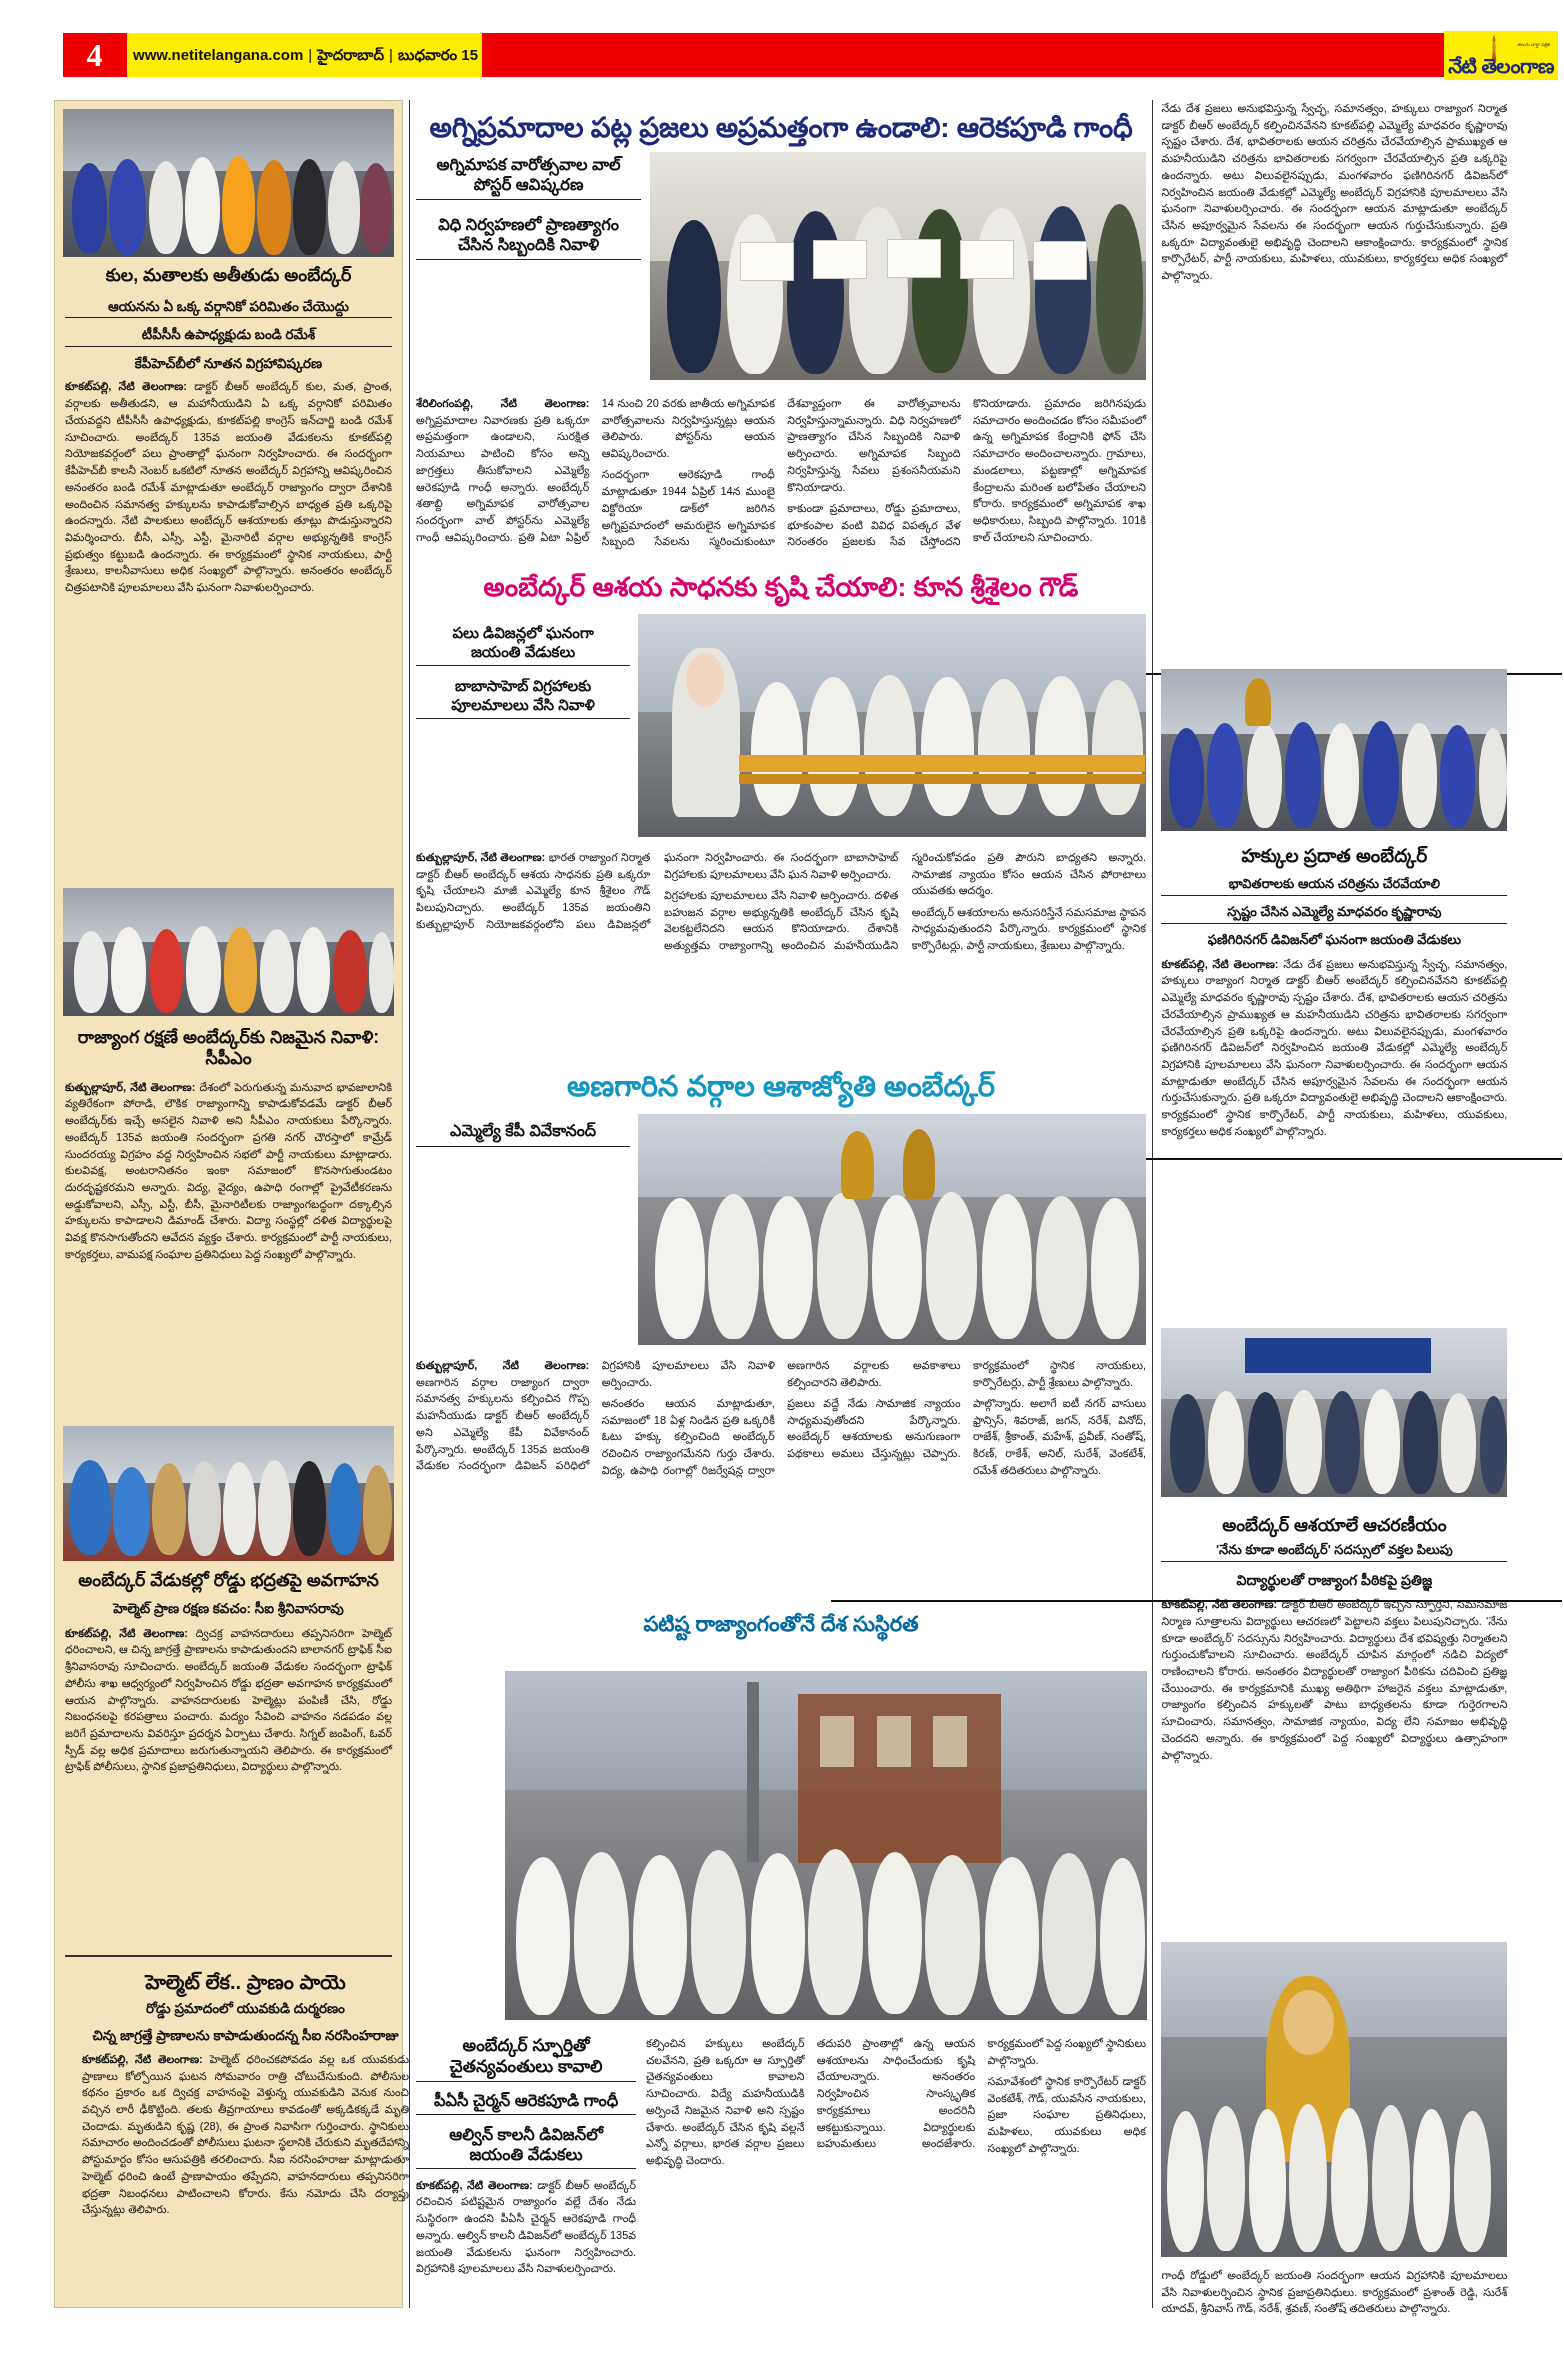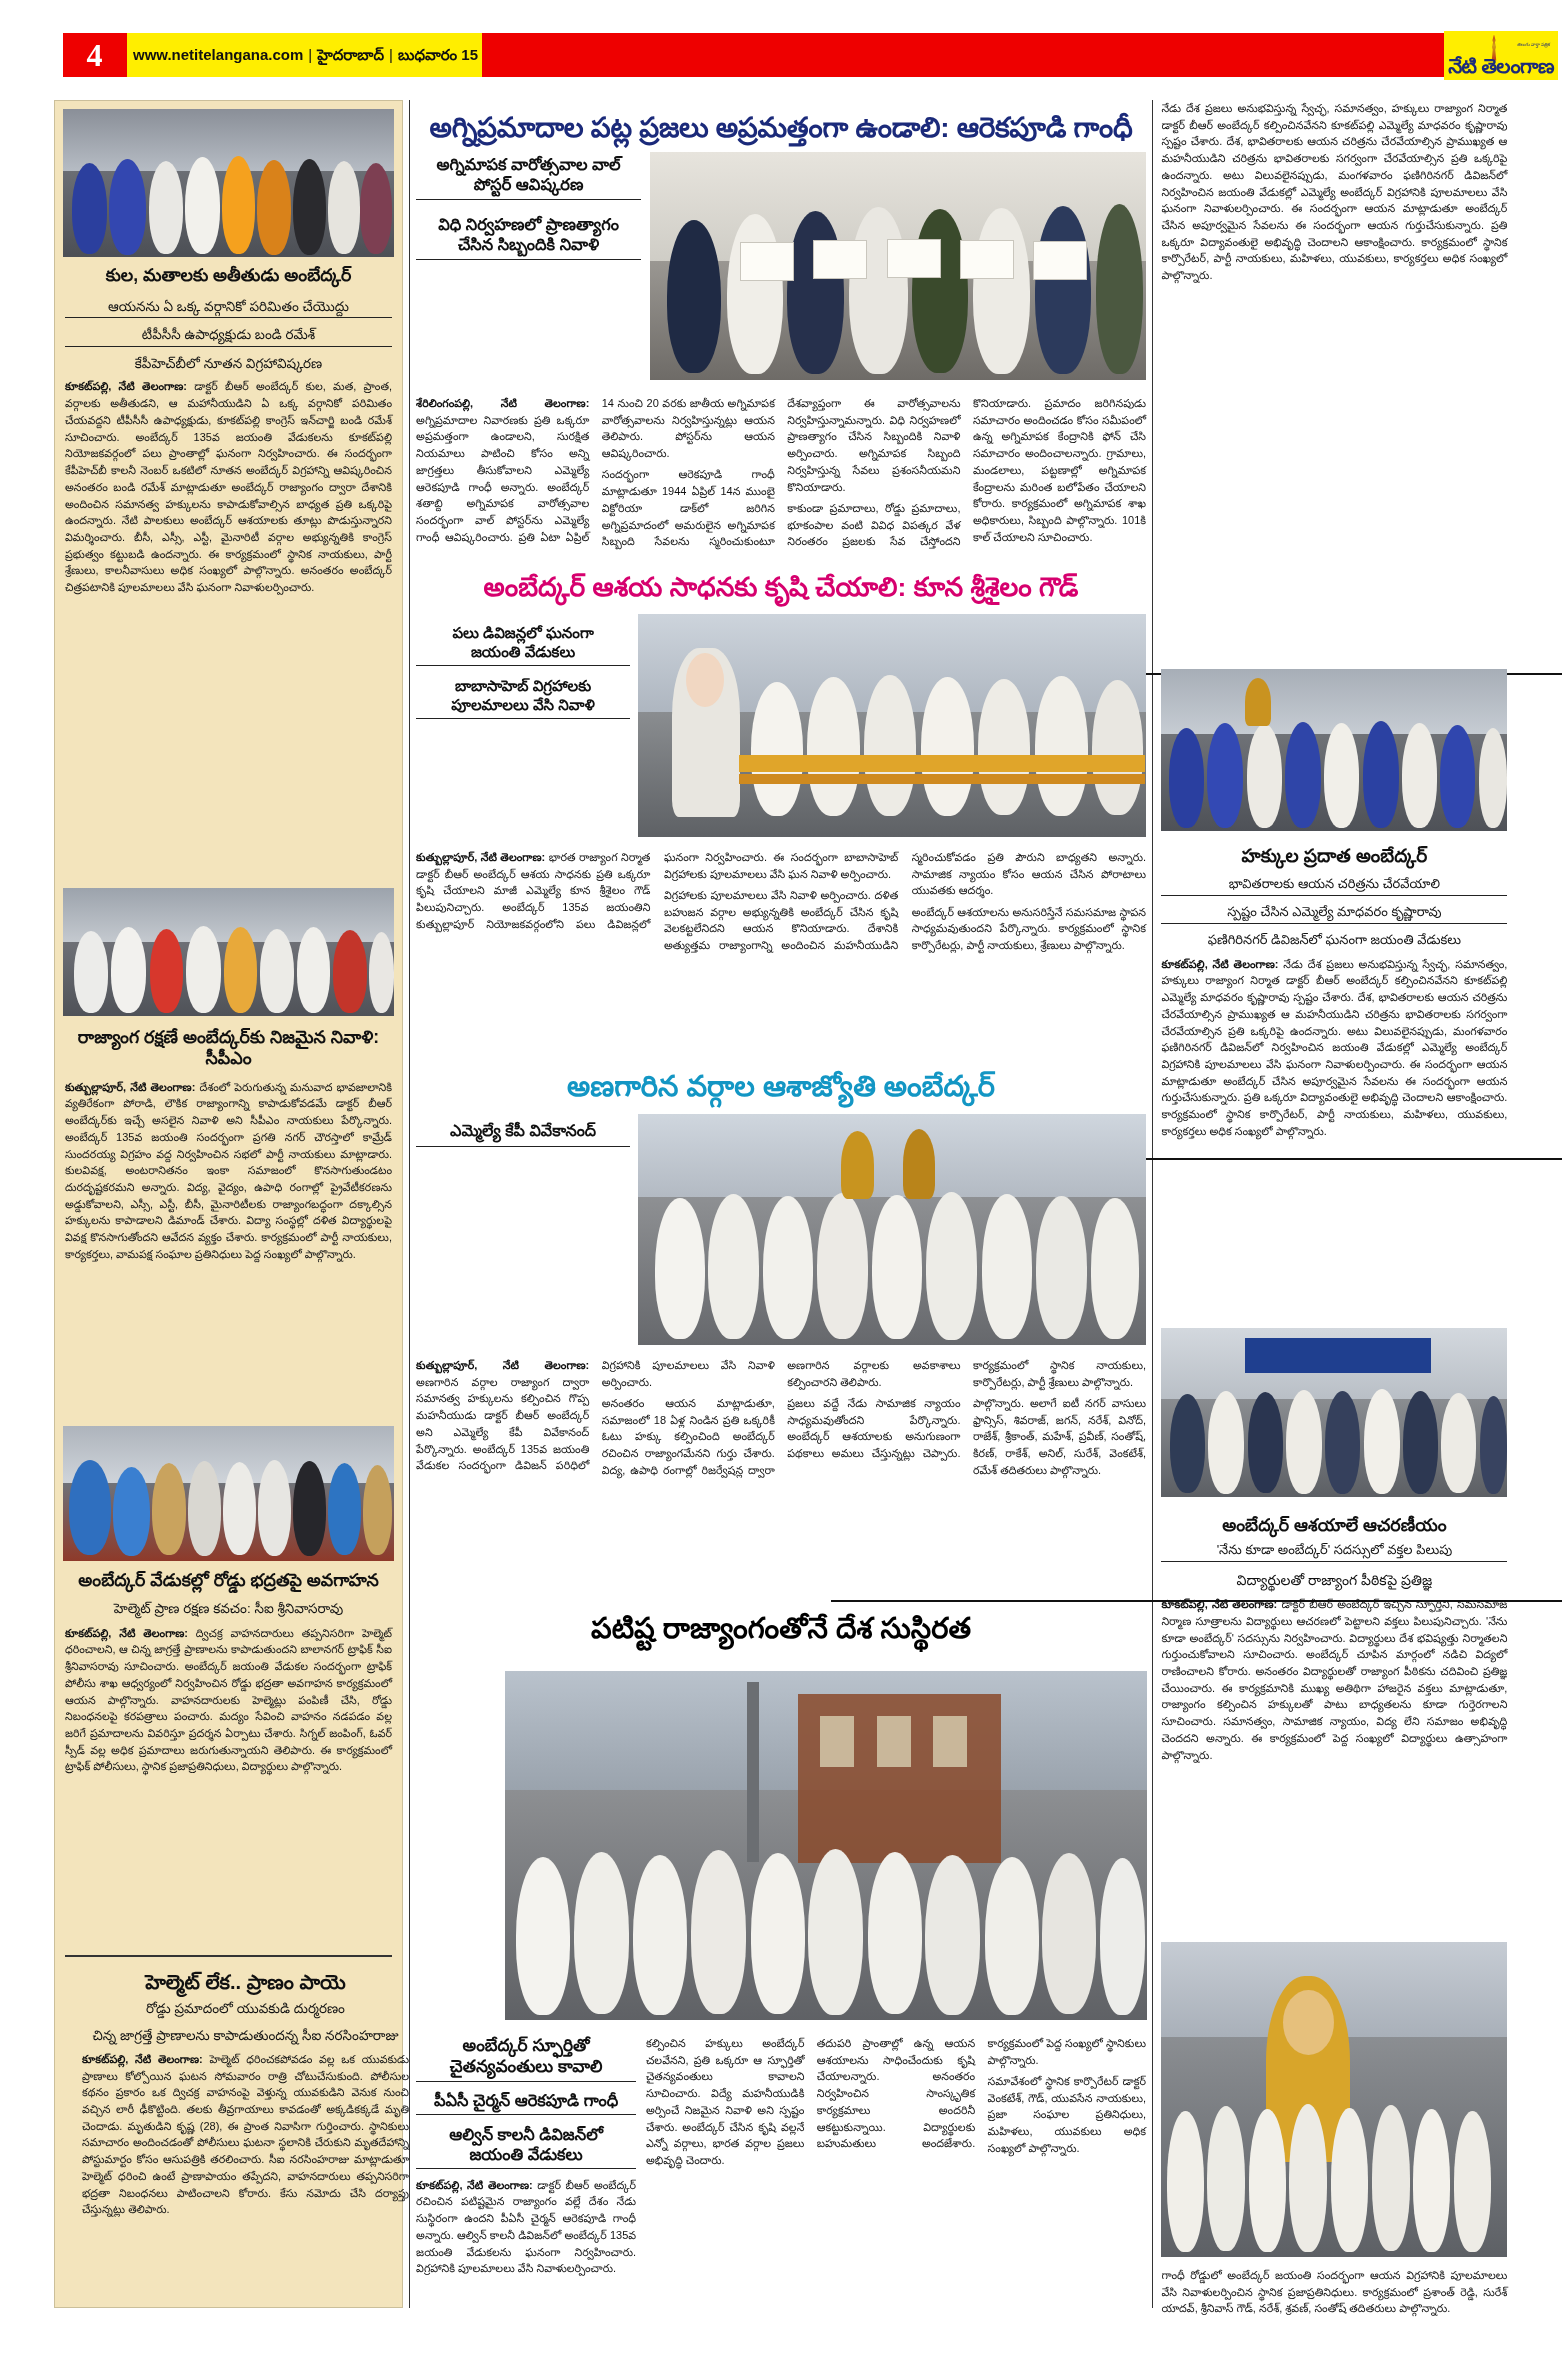--- a/index.html
+++ b/index.html
@@ -73,22 +73,22 @@
   .vrule.a{left:409px;top:100px;height:2208px;}
   .vrule.b{left:1152px;top:100px;height:2208px;}
 
   .hrule{position:absolute;background:#222;}
   .hl-main{
     font-size:28px;font-weight:bold;color:#1b2a7a;text-align:center;line-height:1.12;
     letter-spacing:-0.3px;
   }
   .hl-pink{font-size:26.5px;font-weight:bold;color:#d6006e;text-align:center;line-height:1.12;}
   .hl-cyan{font-size:29px;font-weight:bold;color:#1396c4;text-align:center;line-height:1.12;}
-  .hl-red{font-size:29px;font-weight:bold;color:#000000;text-align:center;line-height:1.12;}
-  .sub-m{font-size:13.5px;font-weight:normal;color:#111;text-align:center;line-height:1.3;}
+  .hl-red{font-size:21px;font-weight:bold;color:#0369a1;text-align:center;line-height:1.12;}
+  .sub-m{font-size:13.5px;font-weight:bold;color:#111;text-align:center;line-height:1.3;}
   .sub-m.u{border-bottom:0.8px solid #222;padding-bottom:2.3px;}
   .kicker{font-size:16.3px;font-weight:bold;color:#111;text-align:center;line-height:1.25;}
 
   .cap-hl{font-size:17.5px;font-weight:bold;color:#111;text-align:center;line-height:1.22;}
 
   .body{
     font-size:11px;line-height:1.52;color:#111;text-align:justify;
     text-justify:inter-word;hyphens:none;
   }
   .body b{font-weight:bold;}

